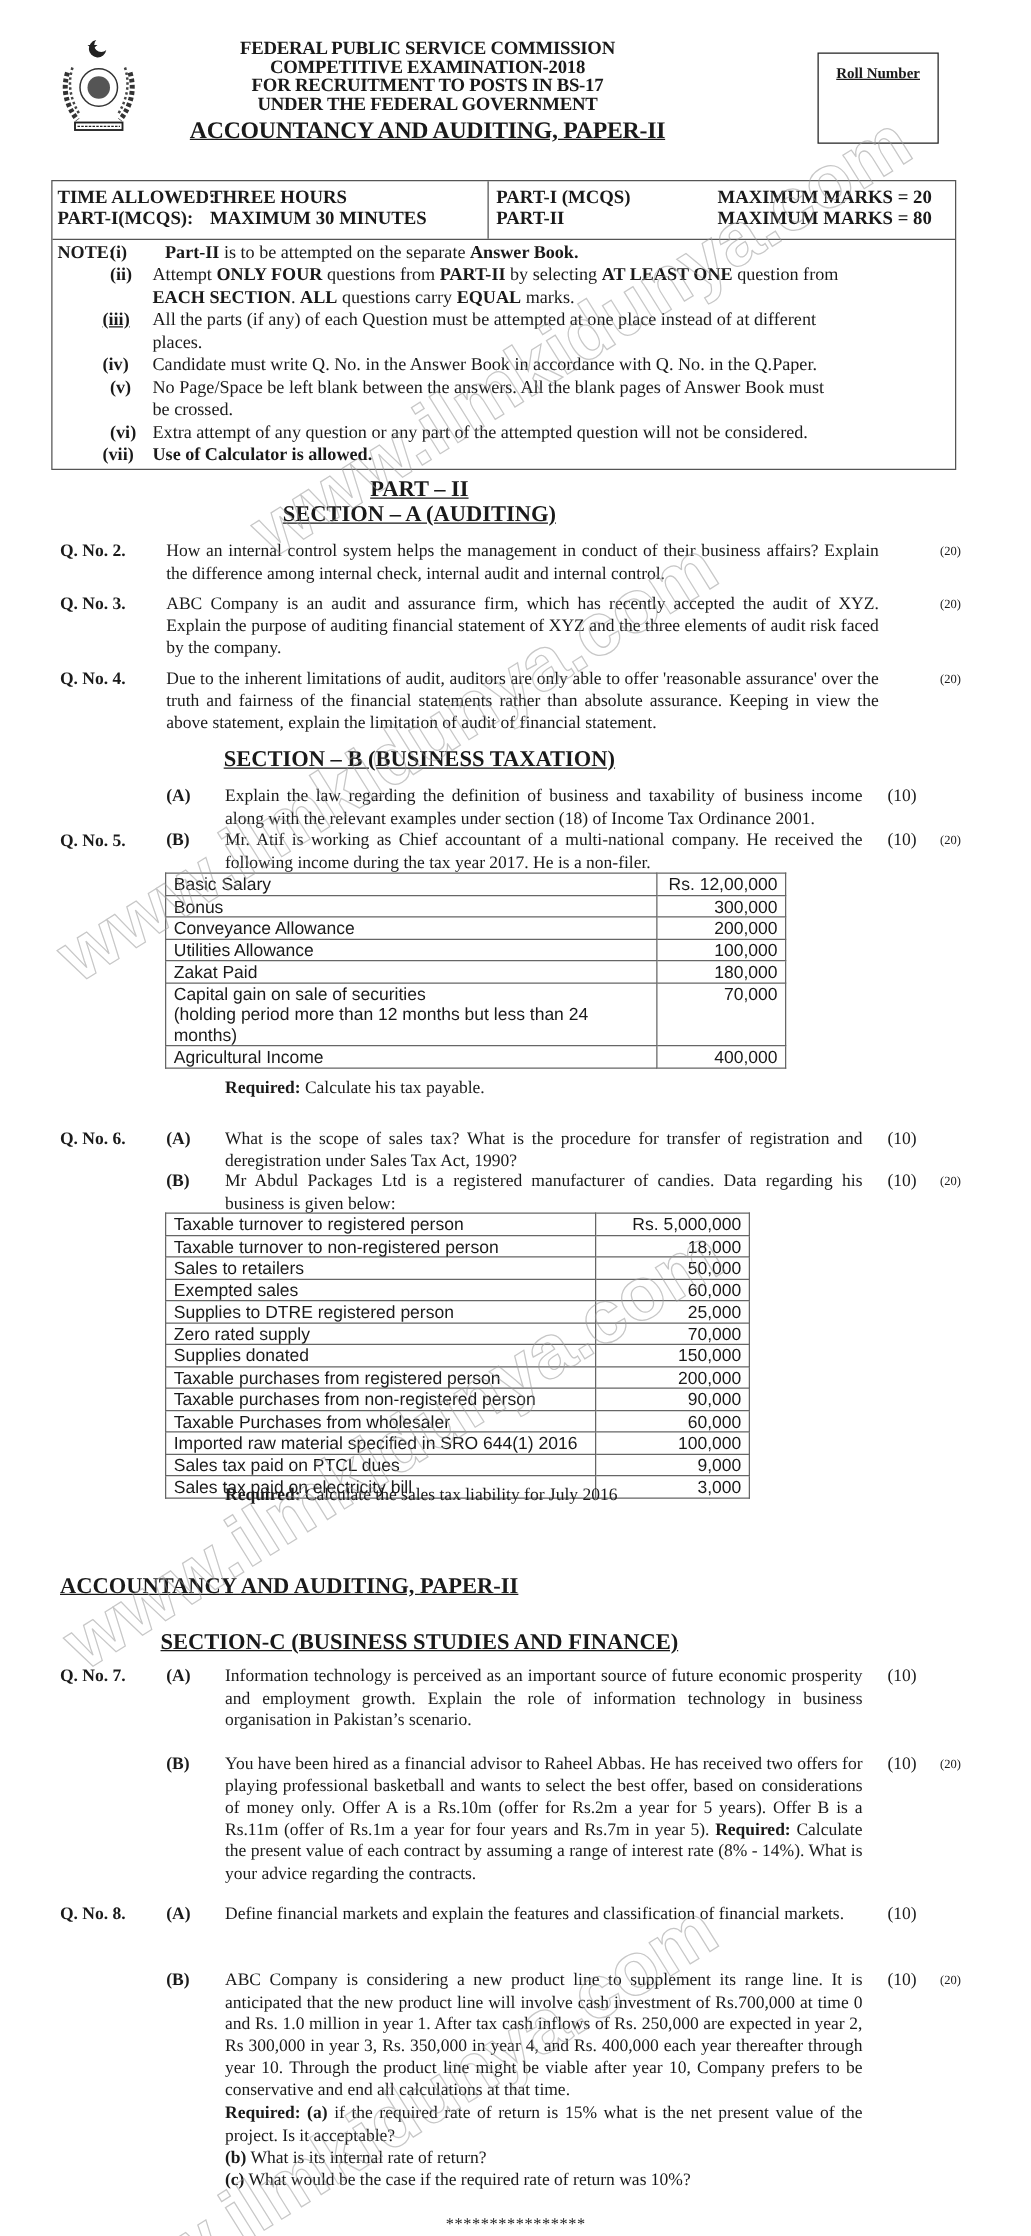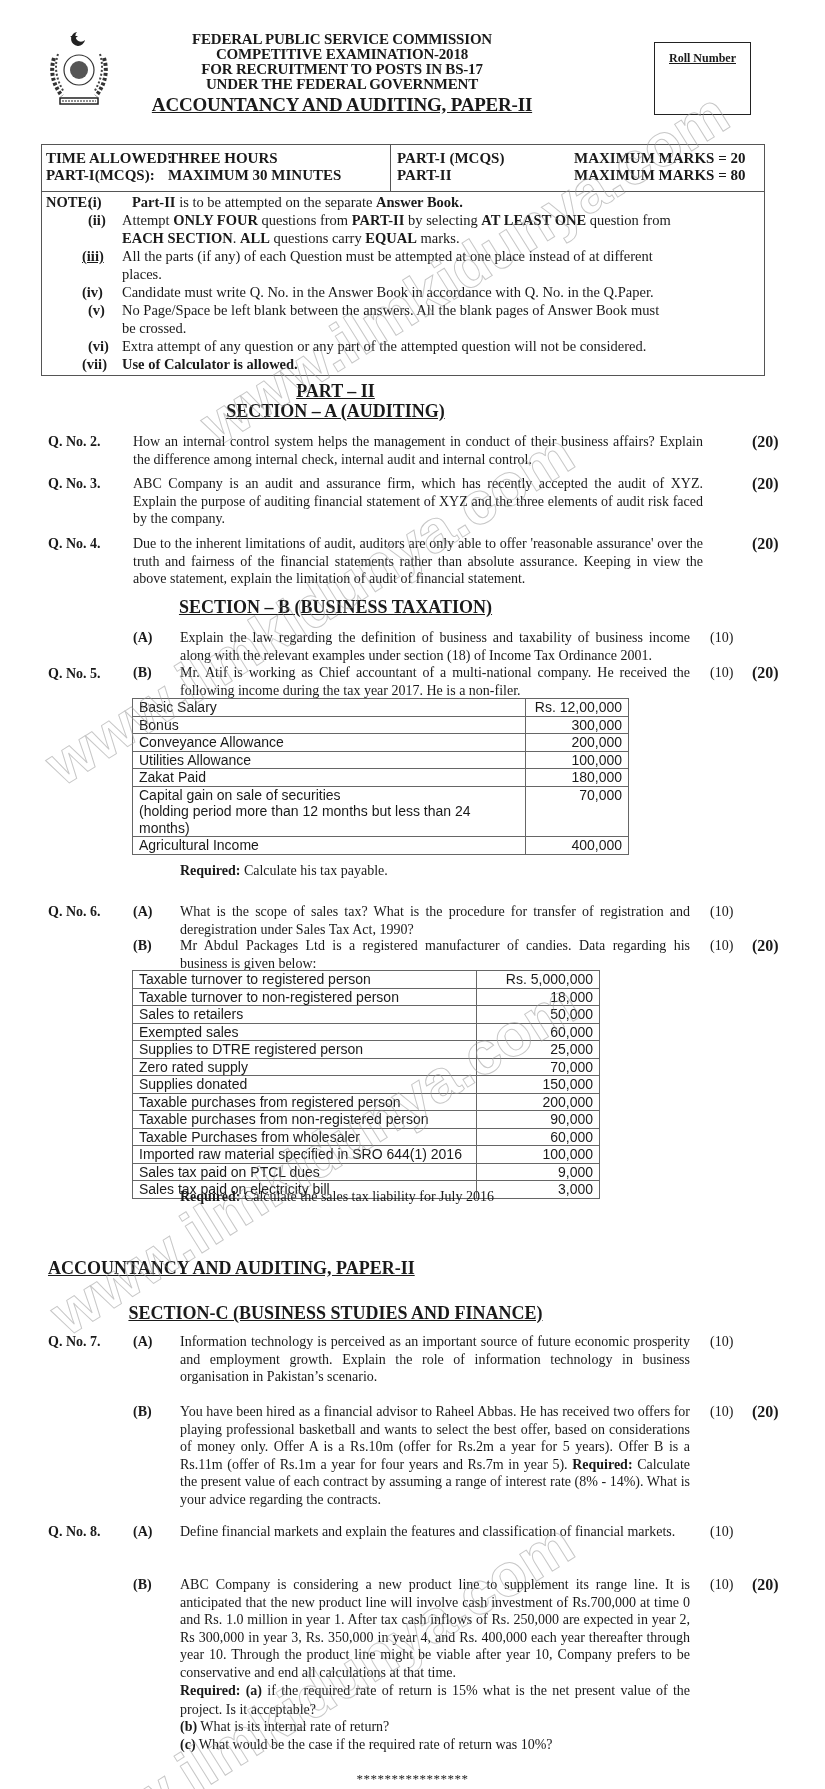--- a/index.html
+++ b/index.html
@@ -18,21 +18,21 @@
   .infobox .row1 { position: absolute; left: 0; top: 0; width: 100%; height: 46px; border-bottom: 1.5px solid #555; }
   .infobox .vdiv { position: absolute; left: 348px; top: 0; width: 0; height: 46px; border-left: 1.5px solid #555; }
   .cell { position: absolute; font-weight: bold; font-size: 15px; line-height: 18px; white-space: nowrap; }
   .note { position: absolute; font-size: 14.5px; line-height: 18px; white-space: nowrap; }
   .note b { font-weight: bold; }
   .sechead { position: absolute; left: 0; width: 671px; text-align: center; font-weight: bold; font-size: 18px; text-decoration: underline; line-height: 20px; }
   .qno { position: absolute; left: 48px; font-weight: bold; font-size: 14px; line-height: 18px; }
   .part { position: absolute; left: 133px; font-weight: bold; font-size: 14px; line-height: 18px; }
   .qtext { position: absolute; font-size: 14px; line-height: 17.5px; text-align: justify; }
   .marks { position: absolute; font-size: 14px; line-height: 18px; }
-  .marksb { position: absolute; font-size: 16px; line-height: 18px; font-weight: bold; }
+  .marksb { position: absolute; font-size: 10px; line-height: 18px; font-weight: normal; }
   table.dt { position: absolute; border-collapse: collapse; font-family: Liberation Sans, sans-serif; font-size: 14px; }
   table.dt td { border: 1px solid #666; padding: 0 6px; line-height: 16.5px; vertical-align: top; }
   table.dt td.v { text-align: right; }
   .req { position: absolute; font-size: 14px; line-height: 18px; }
   .req b { font-weight: bold; }
   .stars { position: absolute; left: 0; width: 825px; text-align: center; font-size: 13px; letter-spacing: 0.5px; }
   .wm { position: absolute; color: transparent; -webkit-text-stroke: 1px #9a9a9a; font-family: "Liberation Sans", sans-serif; font-size: 60px; font-weight: bold; transform-origin: left bottom; white-space: nowrap; pointer-events: none; opacity: 0.55; }
 </style>
 </head>
 <body>

